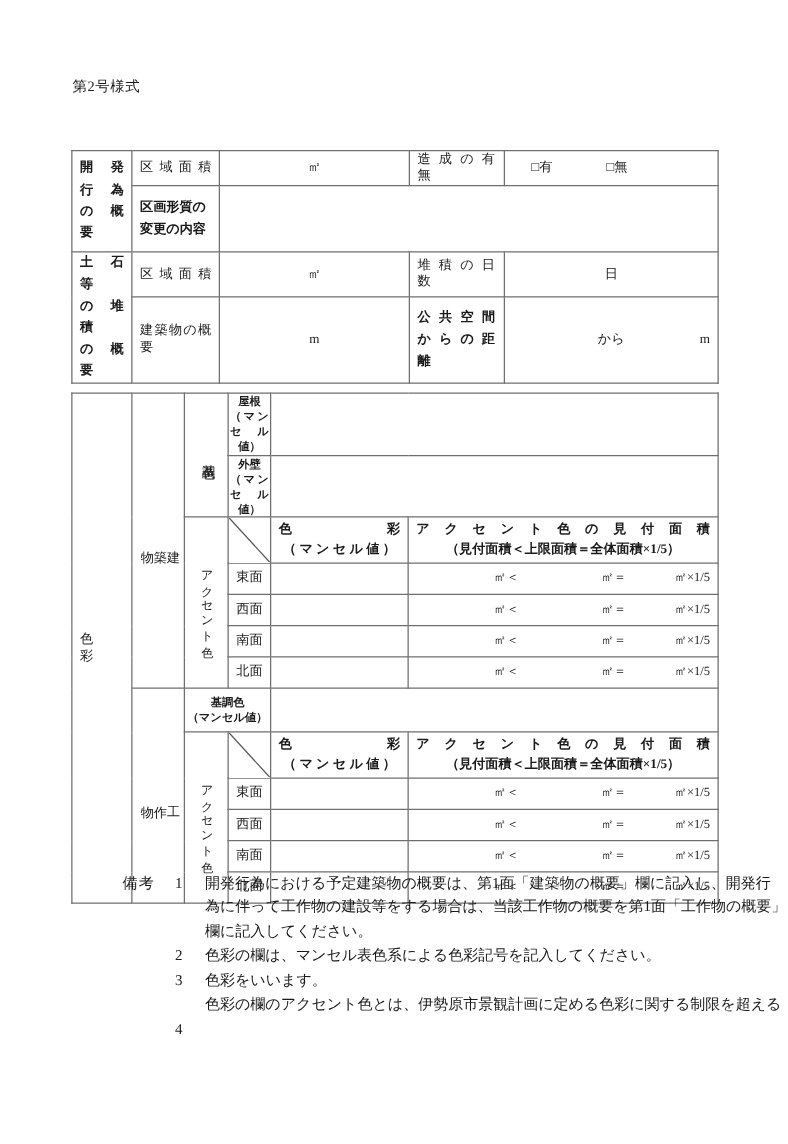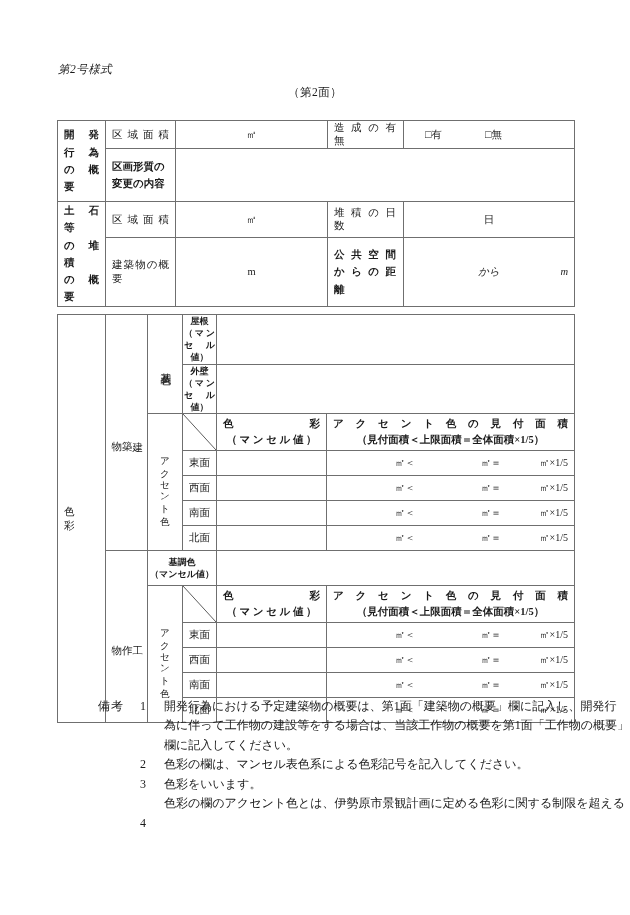--- a/index.html
+++ b/index.html
@@ -23,21 +23,20 @@
   }
 
   
   .form-no {
     position: absolute;
     left: 58px;
     top: 62px;
     font-size: 11.5px;
     letter-spacing: 0.5px;
     white-space: nowrap;
-    font-style: italic;
   }
   .page-face {
     position: absolute;
     left: 0;
     top: 85px;
     width: 630px;
     text-align: center;
     font-size: 11.5px;
     letter-spacing: 0.5px;
   }
@@ -176,21 +175,20 @@
     text-align: justify;
   }
   .note-body .cont { display: block; }
 </style>
 </head>
 <body>
 
 <div class="page">
 
   <div class="form-no">第2号様式</div>
-  <div class="page-face">（第2面）</div>
 
   <table class="grid" id="table-overview">
     <colgroup>
       <col style="width:48px">
       <col style="width:70px">
       <col style="width:152px">
       <col style="width:76px">
       <col style="width:171px">
     </colgroup>
     <tbody>
@@ -260,21 +258,21 @@
         <td class="right">
           <span>m</span>
         </td>
         <td>
           <span class="stack tight">
             <span class="sp1">公 共 空 間</span>
             <span class="sp1">か ら の 距 離</span>
           </span>
         </td>
         <td>
-          <span style="display:inline-block;width:100%;position:relative;font-style:italic;">
+          <span style="display:inline-block;width:100%;position:relative;">
             <span style="display:inline-block;width:100%;text-align:center;">から</span>
             <span style="position:absolute;right:6px;top:0;">m</span>
           </span>
         </td>
       </tr>
     </tbody>
   </table>
 
   <table class="grid" id="table-color">
     <colgroup>

